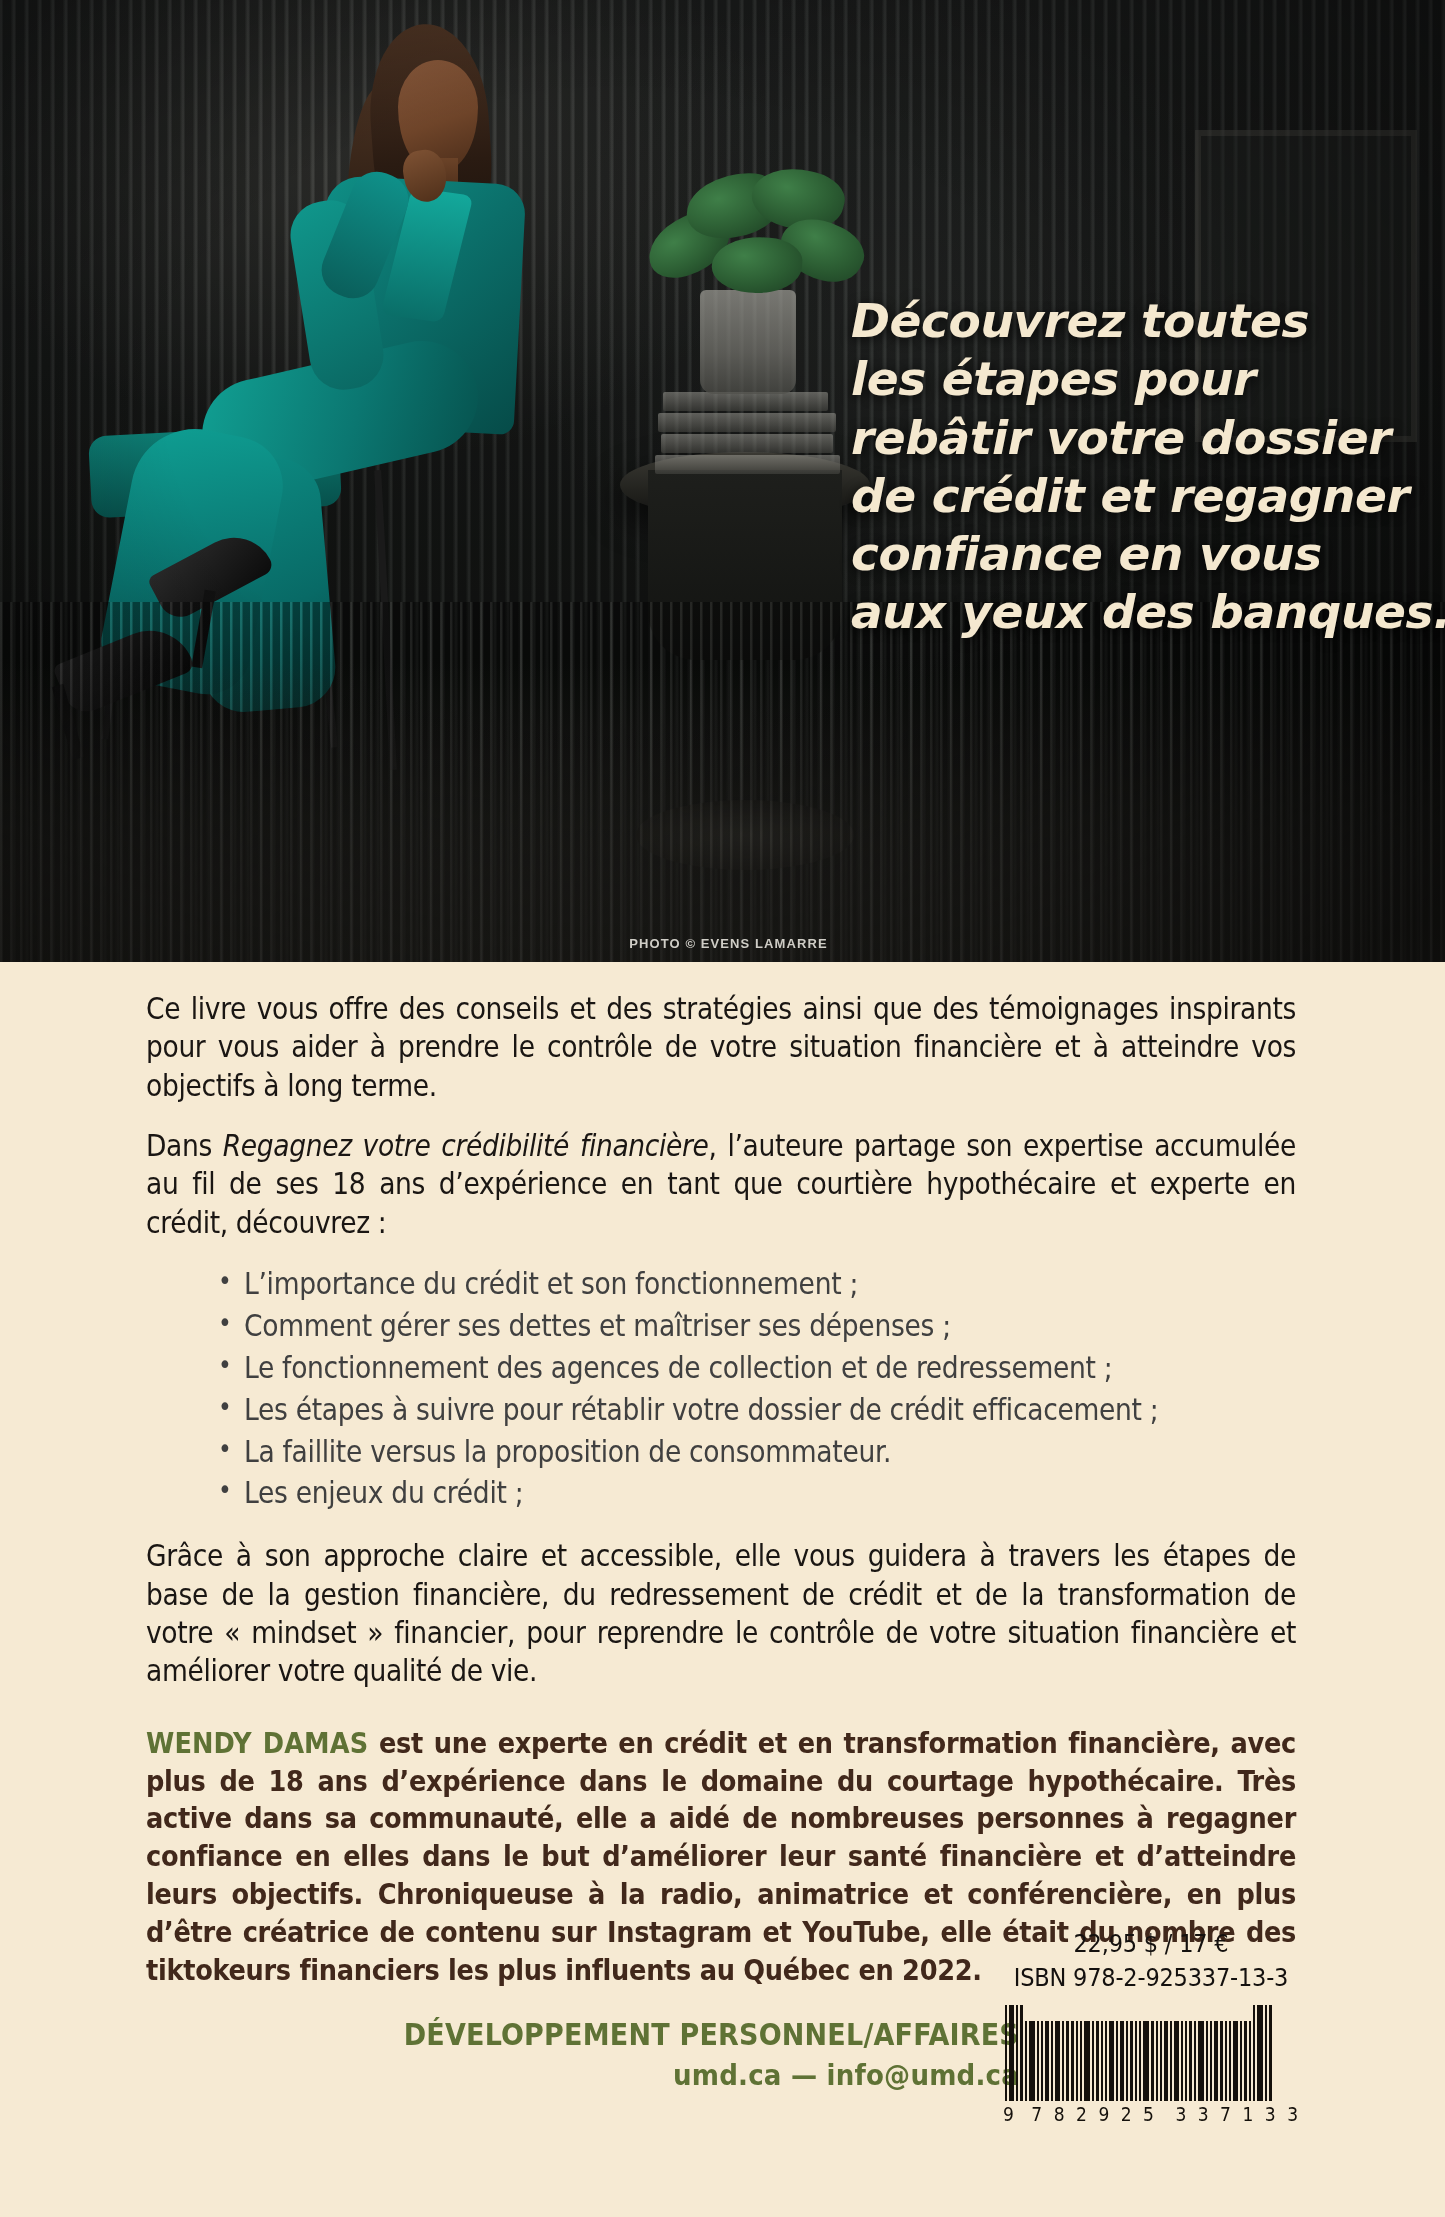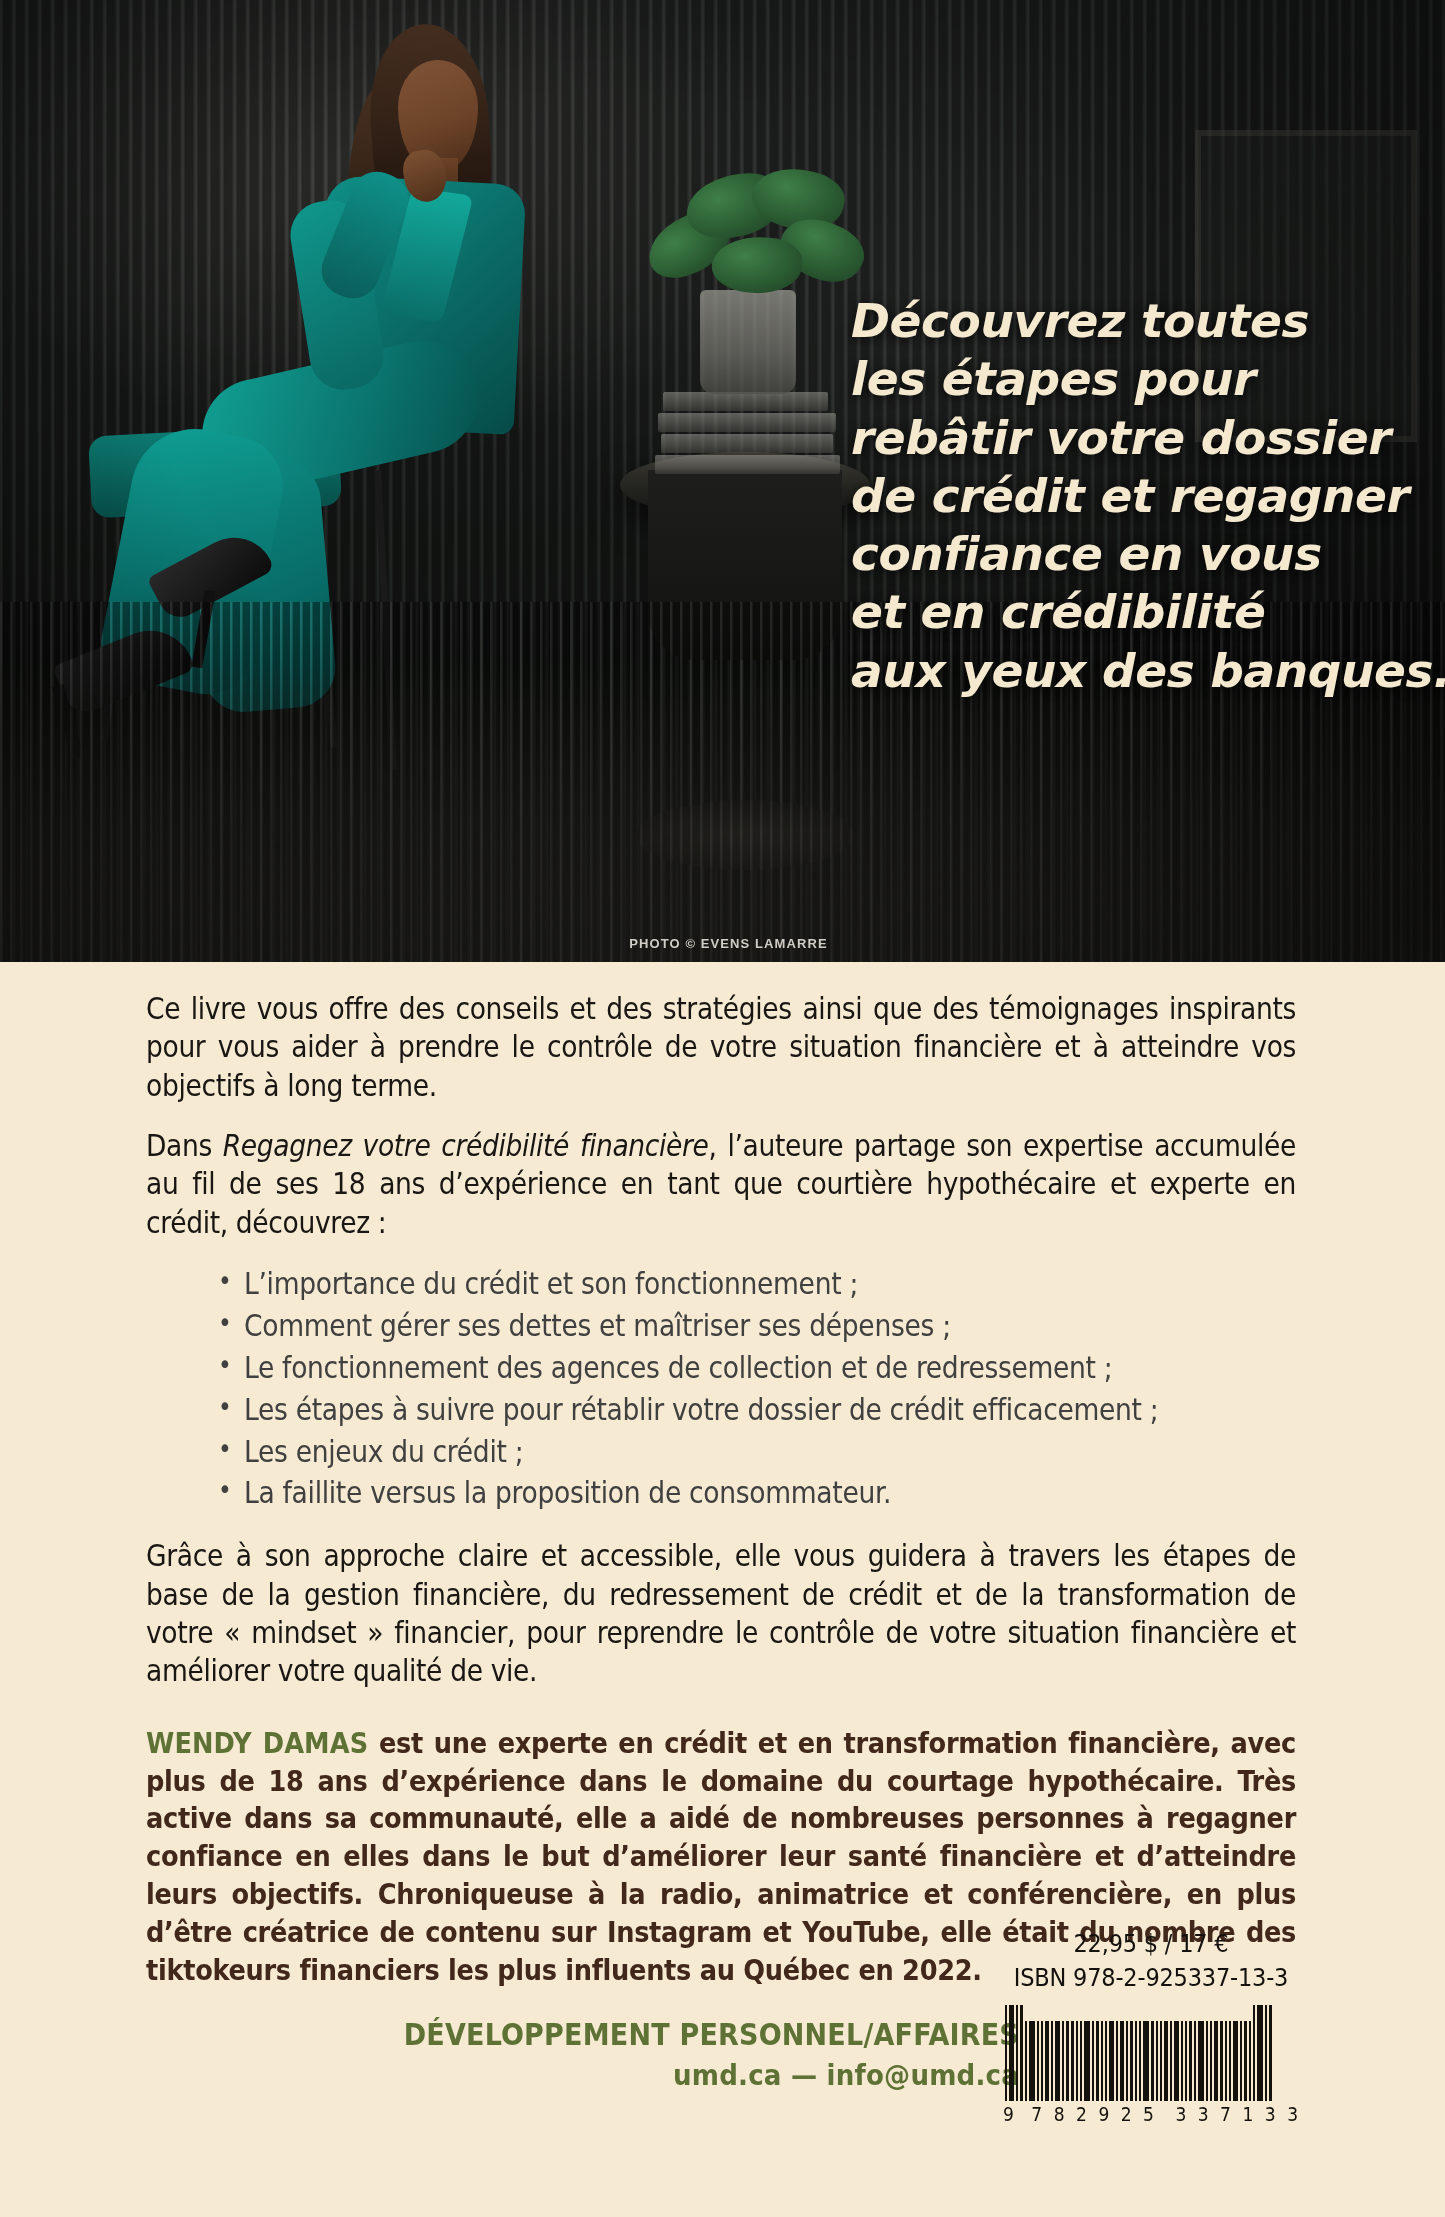--- a/index.html
+++ b/index.html
@@ -512,41 +512,40 @@
     <div class="slats-lower"></div>
     <div class="floor-glow"></div>
     <div class="photo-vignette"></div>
 
     <div class="headline">
       <span class="hl-line">Découvrez toutes</span>
       <span class="hl-line">les étapes pour</span>
       <span class="hl-line">rebâtir votre dossier</span>
       <span class="hl-line">de crédit et regagner</span>
       <span class="hl-line">confiance en vous</span>
-      <span class="hl-line">et en crédibilité</span>
       <span class="hl-line">aux yeux des banques.</span>
     </div>
 
     <div class="photo-credit">PHOTO © EVENS LAMARRE</div>
   </div>
 
   <div class="body-area">
     <div class="text-col">
 
       <p class="para first">Ce livre vous offre des conseils et des stratégies ainsi que des témoignages inspirants pour vous aider à prendre le contrôle de votre situation financière et à atteindre vos objectifs à long terme.</p>
 
       <p class="para indent"><span>Dans </span><span class="ital">Regagnez votre crédibilité financière</span><span>, l’auteure partage son expertise accumulée au fil de ses 18 ans d’expérience en tant que courtière hypothécaire et experte en crédit, découvrez :</span></p>
 
       <ul class="bullets">
         <li>L’importance du crédit et son fonctionnement ;</li>
         <li>Comment gérer ses dettes et maîtriser ses dépenses ;</li>
         <li>Le fonctionnement des agences de collection et de redressement ;</li>
         <li>Les étapes à suivre pour rétablir votre dossier de crédit efficacement ;</li>
+        <li>La faillite versus la proposition de consommateur.</li>
         <li>Les enjeux du crédit ;</li>
-        <li>La faillite versus la proposition de consommateur.</li>
       </ul>
 
       <p class="para indent">Grâce à son approche claire et accessible, elle vous guidera à travers les étapes de base de la gestion financière, du redressement de crédit et de la transformation de votre « mindset » financier, pour reprendre le contrôle de votre situation financière et améliorer votre qualité de vie.</p>
 
       <p class="bio"><span class="author-name">WENDY DAMAS</span><span> est une experte en crédit et en transformation financière, avec plus de 18 ans d’expérience dans le domaine du courtage hypothécaire. Très active dans sa communauté, elle a aidé de nombreuses personnes à regagner confiance en elles dans le but d’améliorer leur santé financière et d’atteindre leurs objectifs. Chroniqueuse à la radio, animatrice et conférencière, en plus d’être créatrice de contenu sur Instagram et YouTube, elle était du nombre des tiktokeurs financiers les plus influents au Québec en 2022.</span></p>
     </div>
 
     <div class="footer">
 
       <div class="price-block">

